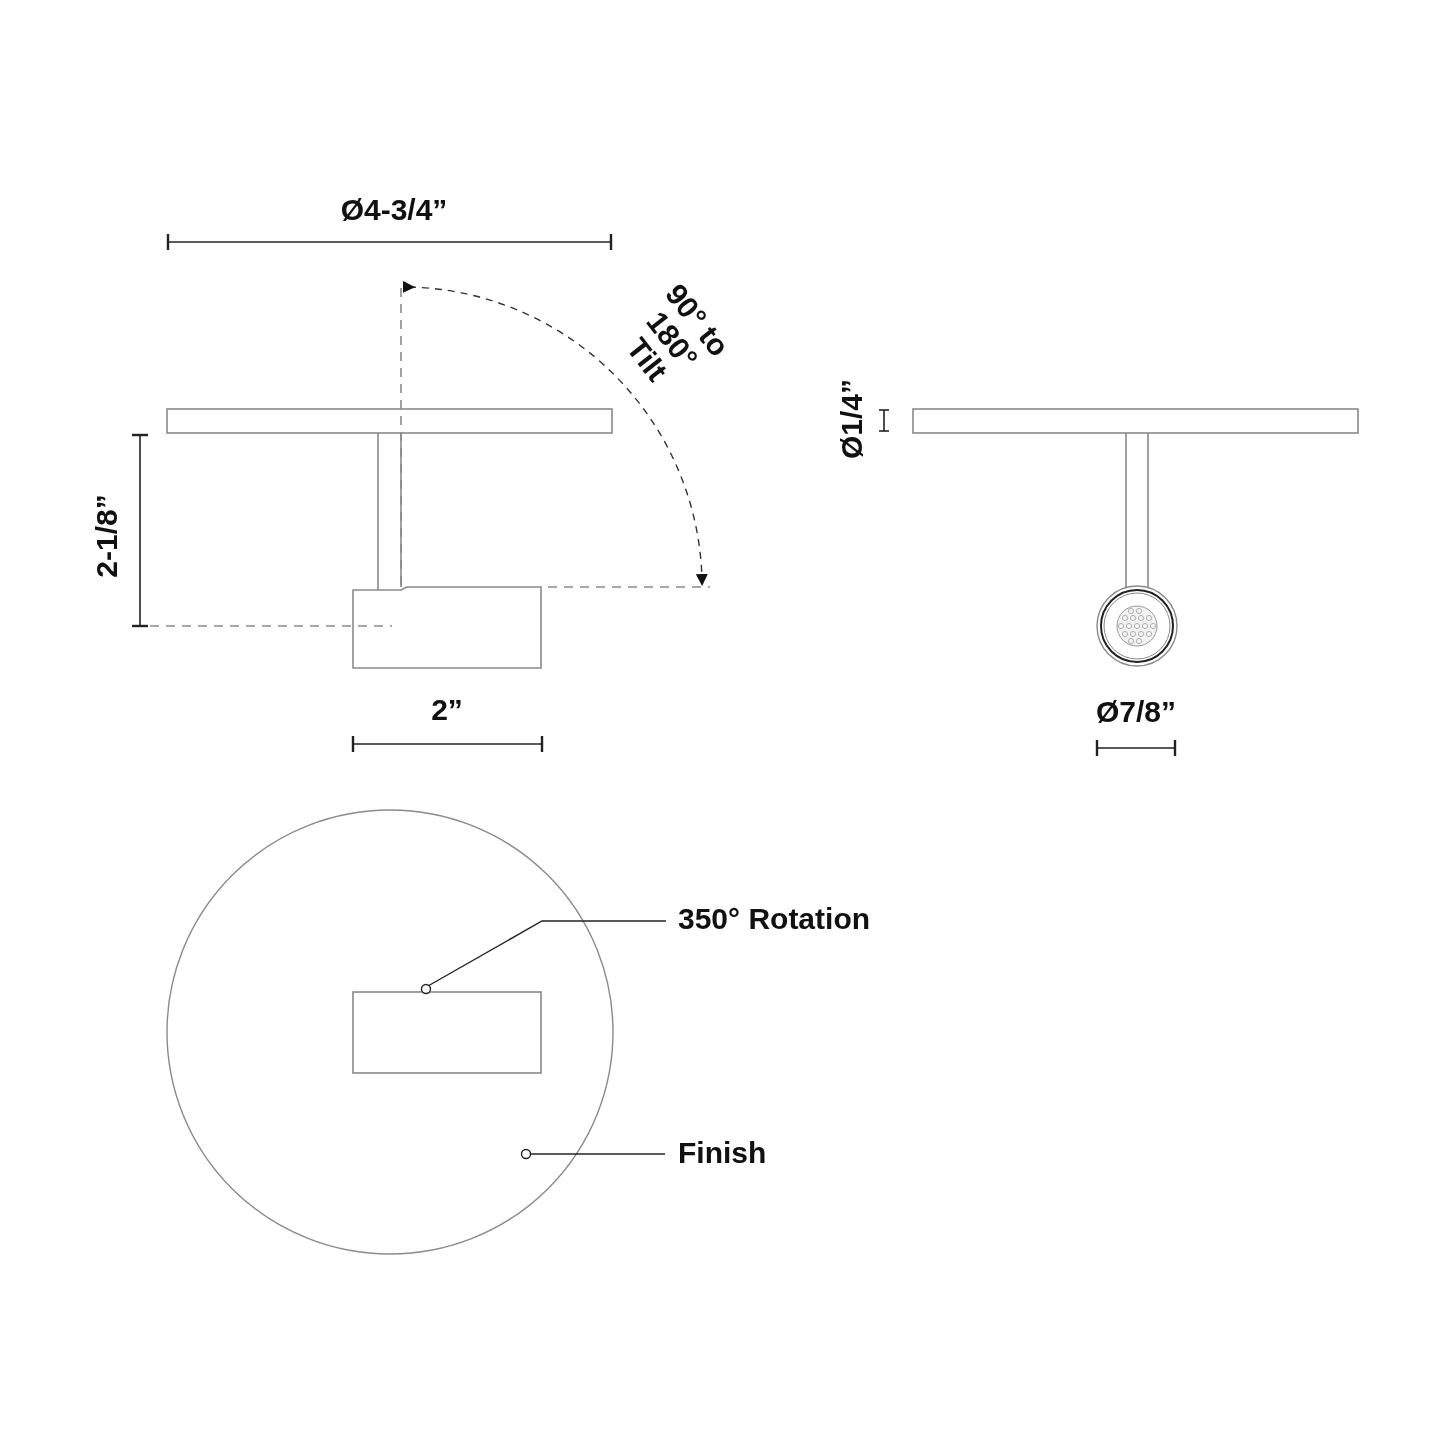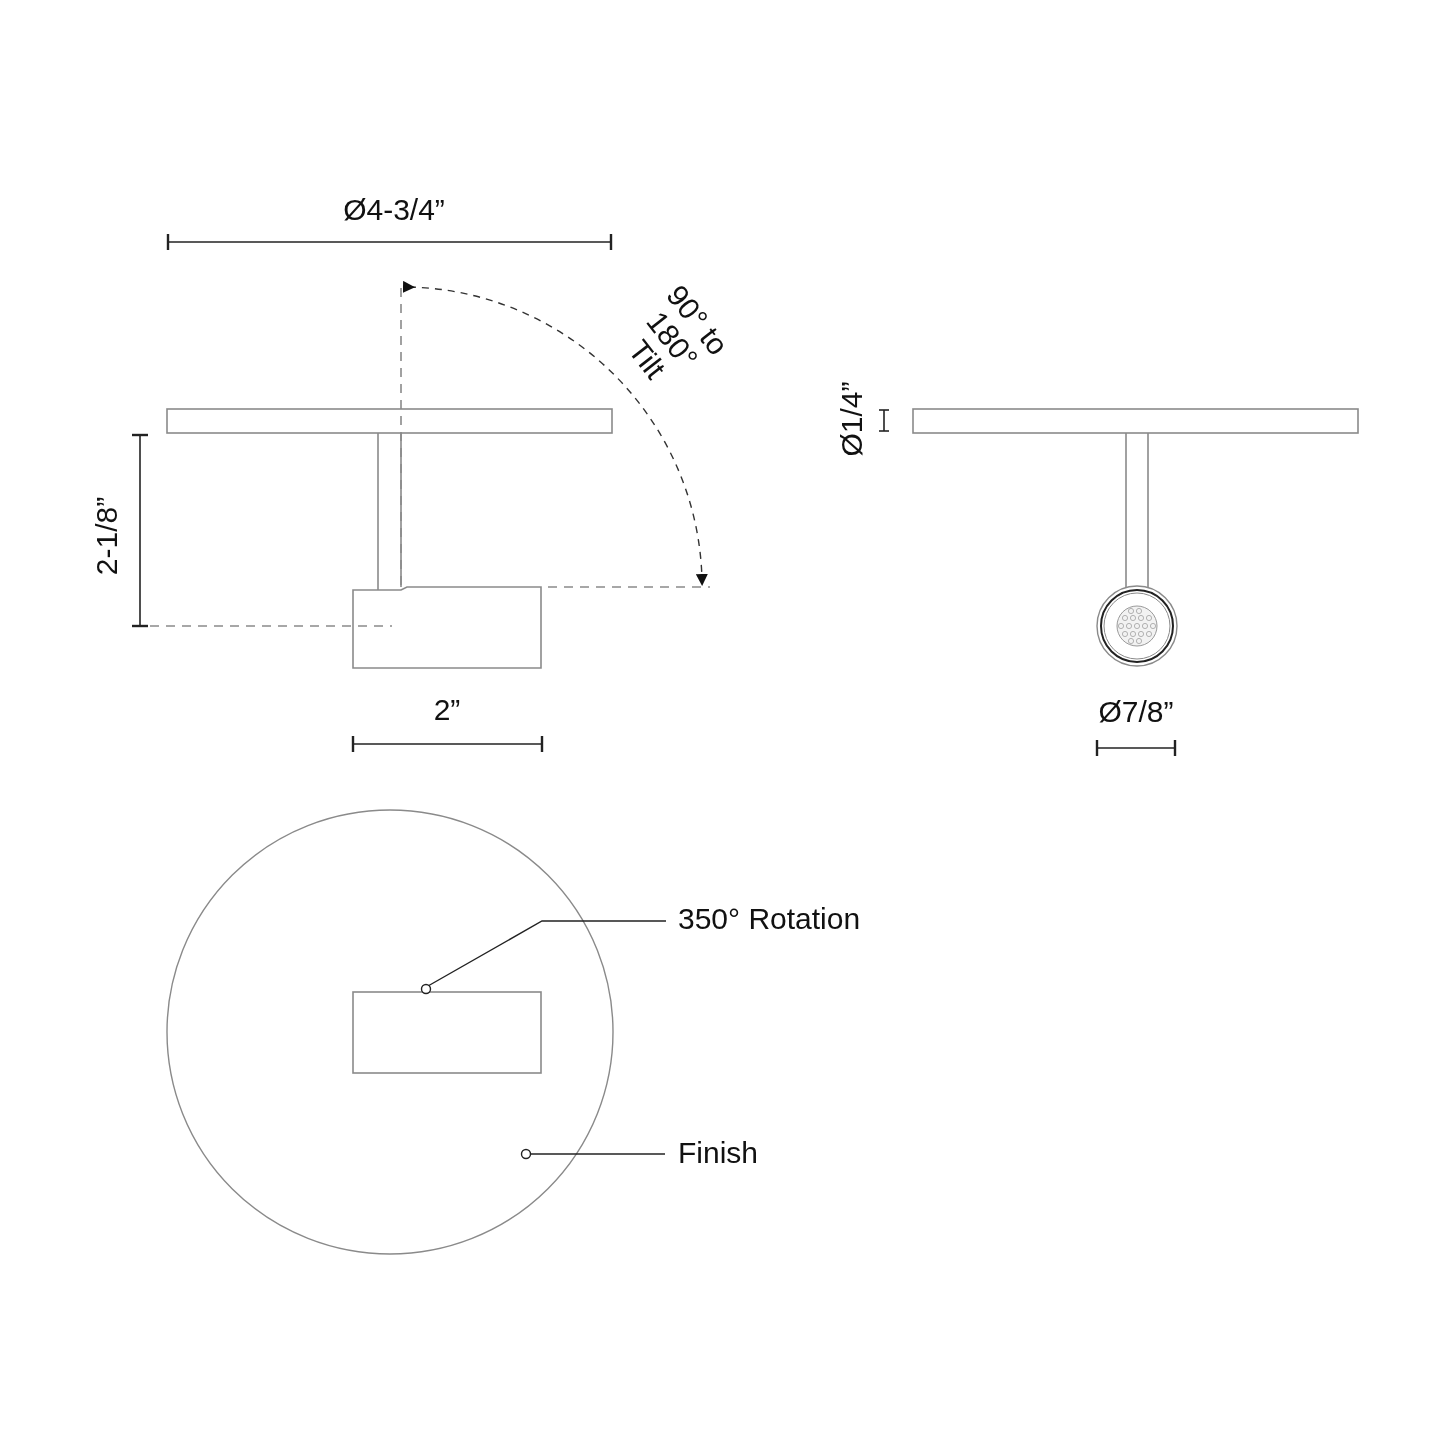--- a/index.html
+++ b/index.html
@@ -1,17 +1,17 @@
 <!DOCTYPE html>
 <html><head>
 <meta charset="utf-8">
 <style>
   html, body { margin: 0; padding: 0; background: #ffffff; }
   body { width: 1445px; height: 1445px; overflow: hidden; }
-  #canvas { position: absolute; left: 0; top: 0; width: 1445px; height: 1445px; }
+  #canvas { position: absolute; left: 0; top: 0; width: 1445px; height: 1445px; font-weight: bold; }
   svg text { font-family: "Liberation Sans", sans-serif; fill: #111111; }
   .outline { fill: none; stroke: #8a8a8a; stroke-width: 1.6; }
   .dim { fill: none; stroke: #222222; stroke-width: 1.6; }
   .tick { stroke: #222222; stroke-width: 2.4; }
   .dash { fill: none; stroke: #8a8a8a; stroke-width: 1.6; stroke-dasharray: 9 7; }
   .dash-dark { fill: none; stroke: #333333; stroke-width: 1.4; stroke-dasharray: 7 6; }
   .leader { fill: none; stroke: #222222; stroke-width: 1.4; }
   .dot { fill: #ffffff; stroke: #222222; stroke-width: 1.4; }
   .label { font-size: 30px; }
   .callout { font-size: 30px; }

